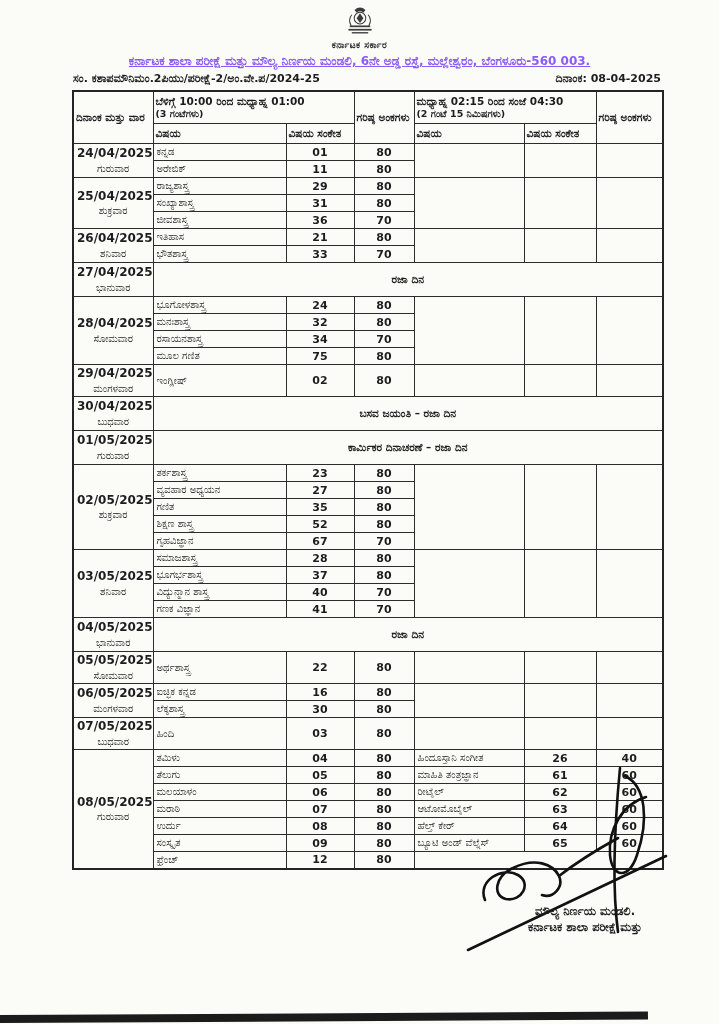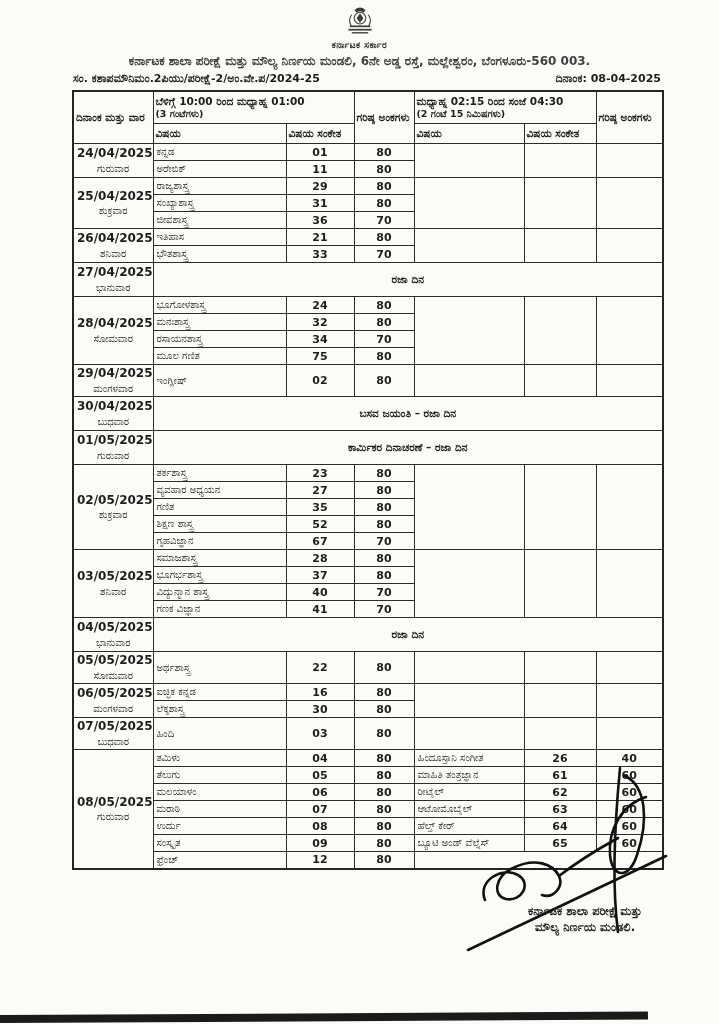--- a/index.html
+++ b/index.html
@@ -7,21 +7,21 @@
   body {
     position: relative;
     background: #fbfbf8;
     font-family: "DejaVu Sans", "Liberation Sans", sans-serif;
     color: #1d1d1d;
     overflow: hidden;
   }
   .doc-header { text-align: center; padding-top: 3px; }
   .emblem svg { width: 30px; height: 33px; display: inline-block; }
   .emblem-caption { font-size: 9px; font-weight: bold; color: #2f2f2f; letter-spacing: 0.5px; }
-  .org-line { font-size: 12px; font-weight: bold; margin-top: 3px; color: #404040; }
+  .org-line { font-size: 12px; font-weight: bold; margin-top: 3px; color: #8b5cf6; text-decoration: underline; }
   .ref-row { display: flex; justify-content: space-between; font-size: 11px; font-weight: bold; margin: 4px 58px 0 73px; }
   .doc-title { text-align: center; font-size: 14.5px; font-weight: bold; text-decoration: underline; margin-top: 4px; }
 
   table.tt { border-collapse: collapse; margin: 5px 0 0 72px; width: 590px; table-layout: fixed; background: #fbfbf8; }
   .tt th, .tt td { border: 1px solid #2c2c2c; font-size: 10px; padding: 1px 3px; vertical-align: middle; }
   .tt { border: 2px solid #242424; }
   .tt thead th { font-weight: bold; text-align: left; font-size: 10.5px; line-height: 1.25; padding: 3px 2px; }
   .session-sub { font-weight: bold; font-size: 9.5px; }
   .tt td.date-cell { text-align: center; line-height: 1.3; }
   .tt td.date-cell .d1 { font-weight: bold; font-size: 12px; }
@@ -382,17 +382,17 @@
   <svg viewBox="0 0 279 208" fill="none" stroke="#111111" stroke-width="2.6" stroke-linecap="round">
     <path d="M185,18 C206,28 209,62 197,97 C189,122 172,120 170,97 C168,72 182,46 206,39"></path>
     <path d="M180,10 C176,52 171,122 178,174"></path>
     <path d="M45,142 C37,123 62,108 78,117 C92,125 82,144 66,141 C52,138 55,118 73,110 C95,99 113,106 119,118 C124,129 113,141 102,137"></path>
     <path d="M119,118 C137,104 160,90 178,80"></path>
     <path d="M28,192 L226,98"></path>
   </svg>
 </div>
 
 <div class="footer-block">
+  <div class="org">ಮೌಲ್ಯ ನಿರ್ಣಯ ಮಂಡಲಿ.</div>
   <div class="org">ಕರ್ನಾಟಕ ಶಾಲಾ ಪರೀಕ್ಷೆ ಮತ್ತು</div>
-  <div class="org">ಮೌಲ್ಯ ನಿರ್ಣಯ ಮಂಡಲಿ.</div>
 </div>
 
 <div class="scan-strip"></div>
 
 </body></html>

